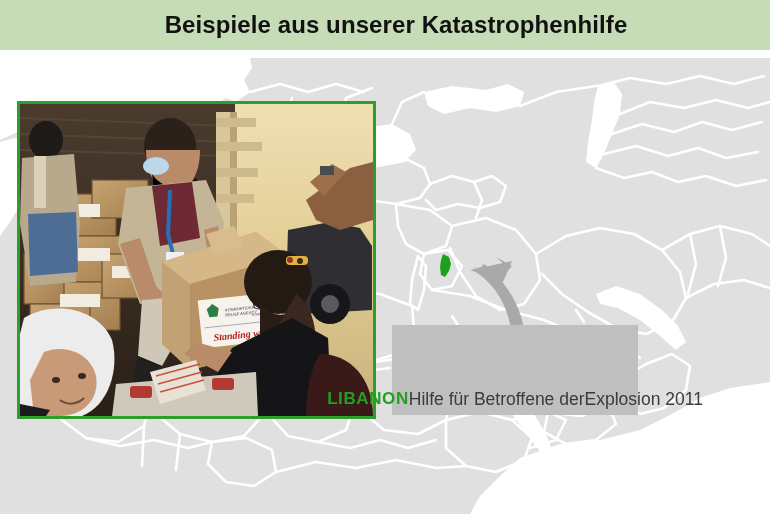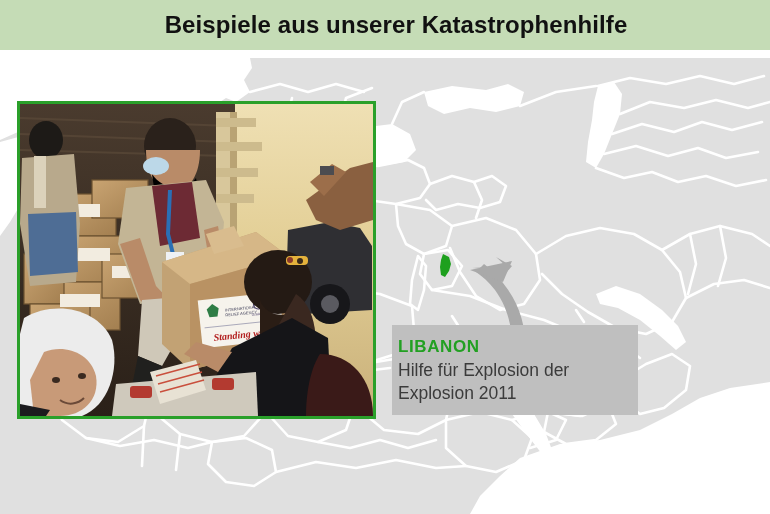--- a/index.html
+++ b/index.html
@@ -69,22 +69,22 @@
 
   
   #caption-box {
     position: absolute;
     left: 392px;
     top: 267px;         
     width: 246px;
     height: 90px;
     background: #bfbfbf;
     display: flex;
-    flex-direction: column;
-    align-items: flex-start;
+    flex-direction: row;
+    align-items: flex-end;
     justify-content: center;
     padding: 4px 6px;
     box-sizing: border-box;
   }
   #caption-country {
     font-size: 17px;
     font-weight: bold;
     color: #22a022;
     letter-spacing: 0.6px;
     line-height: 1.25;
@@ -381,18 +381,18 @@
         <g stroke="#c94f3c" stroke-width="1.6">
           <path d="M136,272 L180,260"></path>
             <path d="M138,280 L182,268"></path>
             <path d="M140,288 L184,276"></path>
         </g>
       </svg>
     </div>
 
     <div id="caption-box">
       <div id="caption-country">LIBANON</div>
-      <div class="caption-line">Hilfe für Explosion der</div>
+      <div class="caption-line">Hilfe für Betroffene der</div>
       <div class="caption-line">Explosion 2011</div>
     </div>
 
   </div>
 </div>
 
 </body></html>

